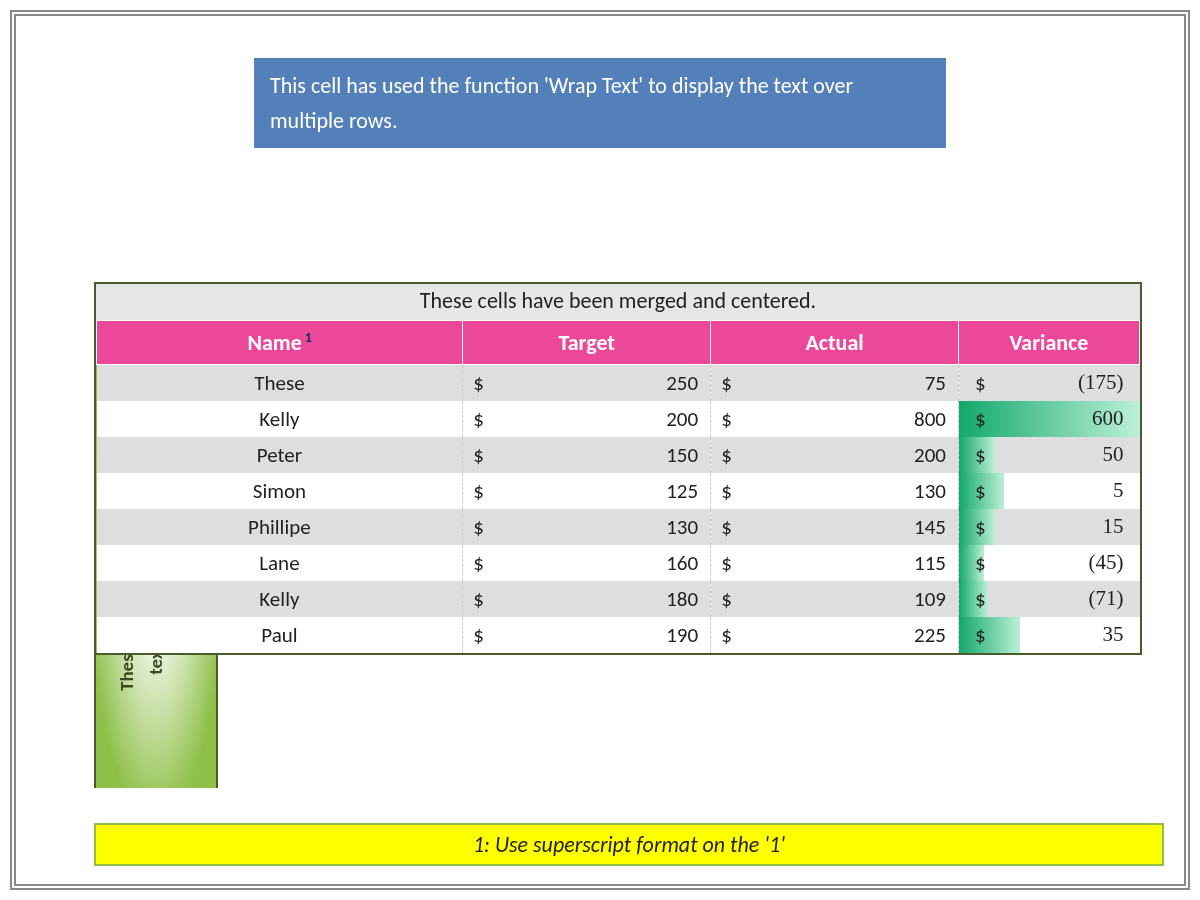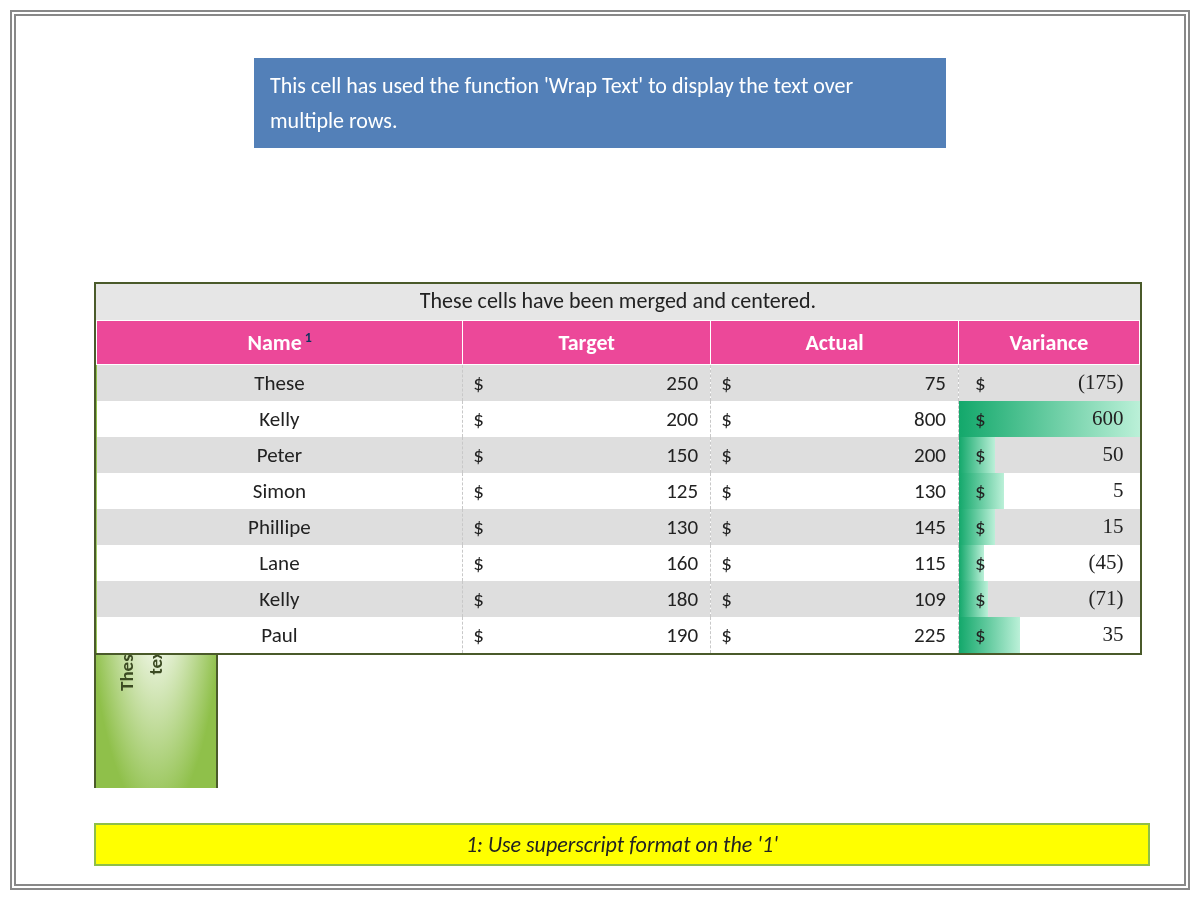--- a/index.html
+++ b/index.html
@@ -30,21 +30,21 @@
   .money{position:relative;padding:0 12px;}
   .money .sym{display:inline-block;width:24px;text-align:left;padding-left:10px;}
   .money .num{float:right;padding-right:12px;}
   .varcell{position:relative;}
   .varbar{position:absolute;left:0;top:0;bottom:0;background:linear-gradient(to right,#13a86b,#bbf0d8);}
   .vartxt{position:relative;padding:0 8px;}
   .vartxt .sym{display:inline-block;width:22px;text-align:left;padding-left:8px;}
   .vartxt .num{float:right;padding-right:8px;font-family:Liberation Serif, serif;}
   
   .yellow{position:absolute;left:78px;top:807px;width:1042px;background:#ffff00;border:2px solid #8fbf48;
-          text-align:center;font-style:italic;font-size:22px;padding:6px 5px;}
+          text-align:center;font-style:italic;font-size:22px;padding:6px 12px;}
 </style>
 </head>
 <body>
 
 <div class="page">
 
   <div class="blue-box">This cell has used the function 'Wrap Text' to display the text over multiple rows.</div>
 
   <div class="vside">
     <div class="vtext">

